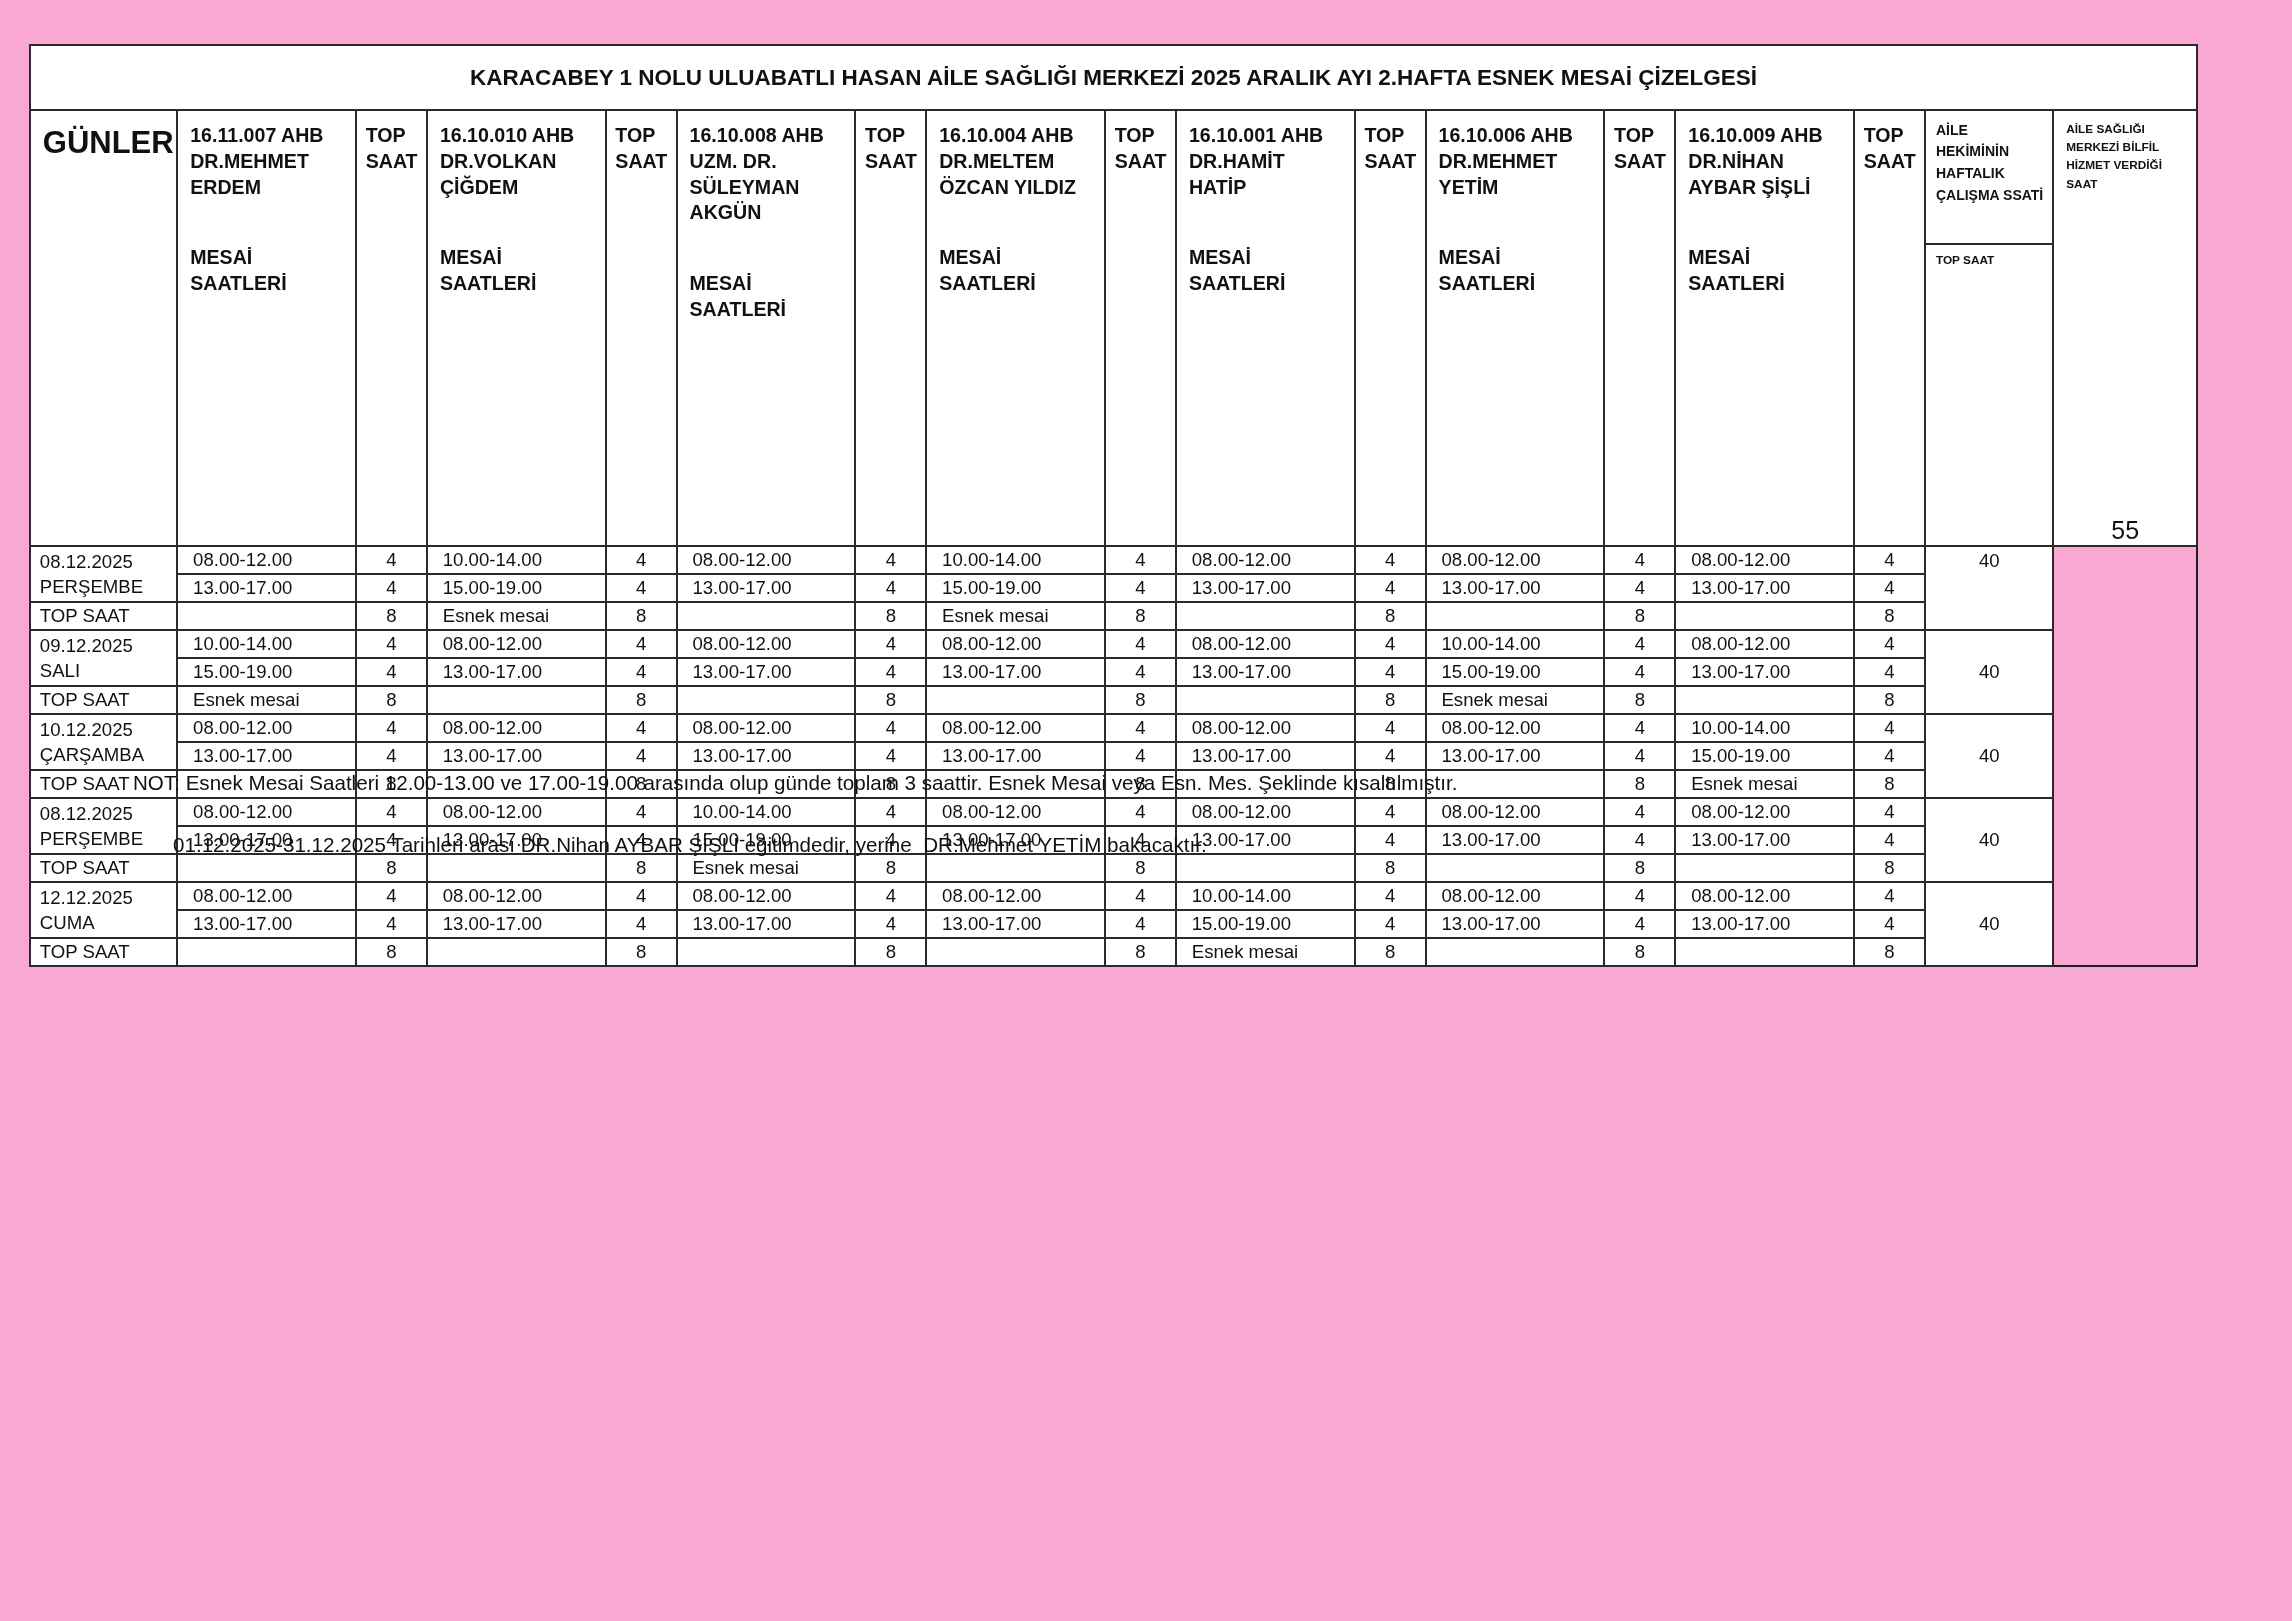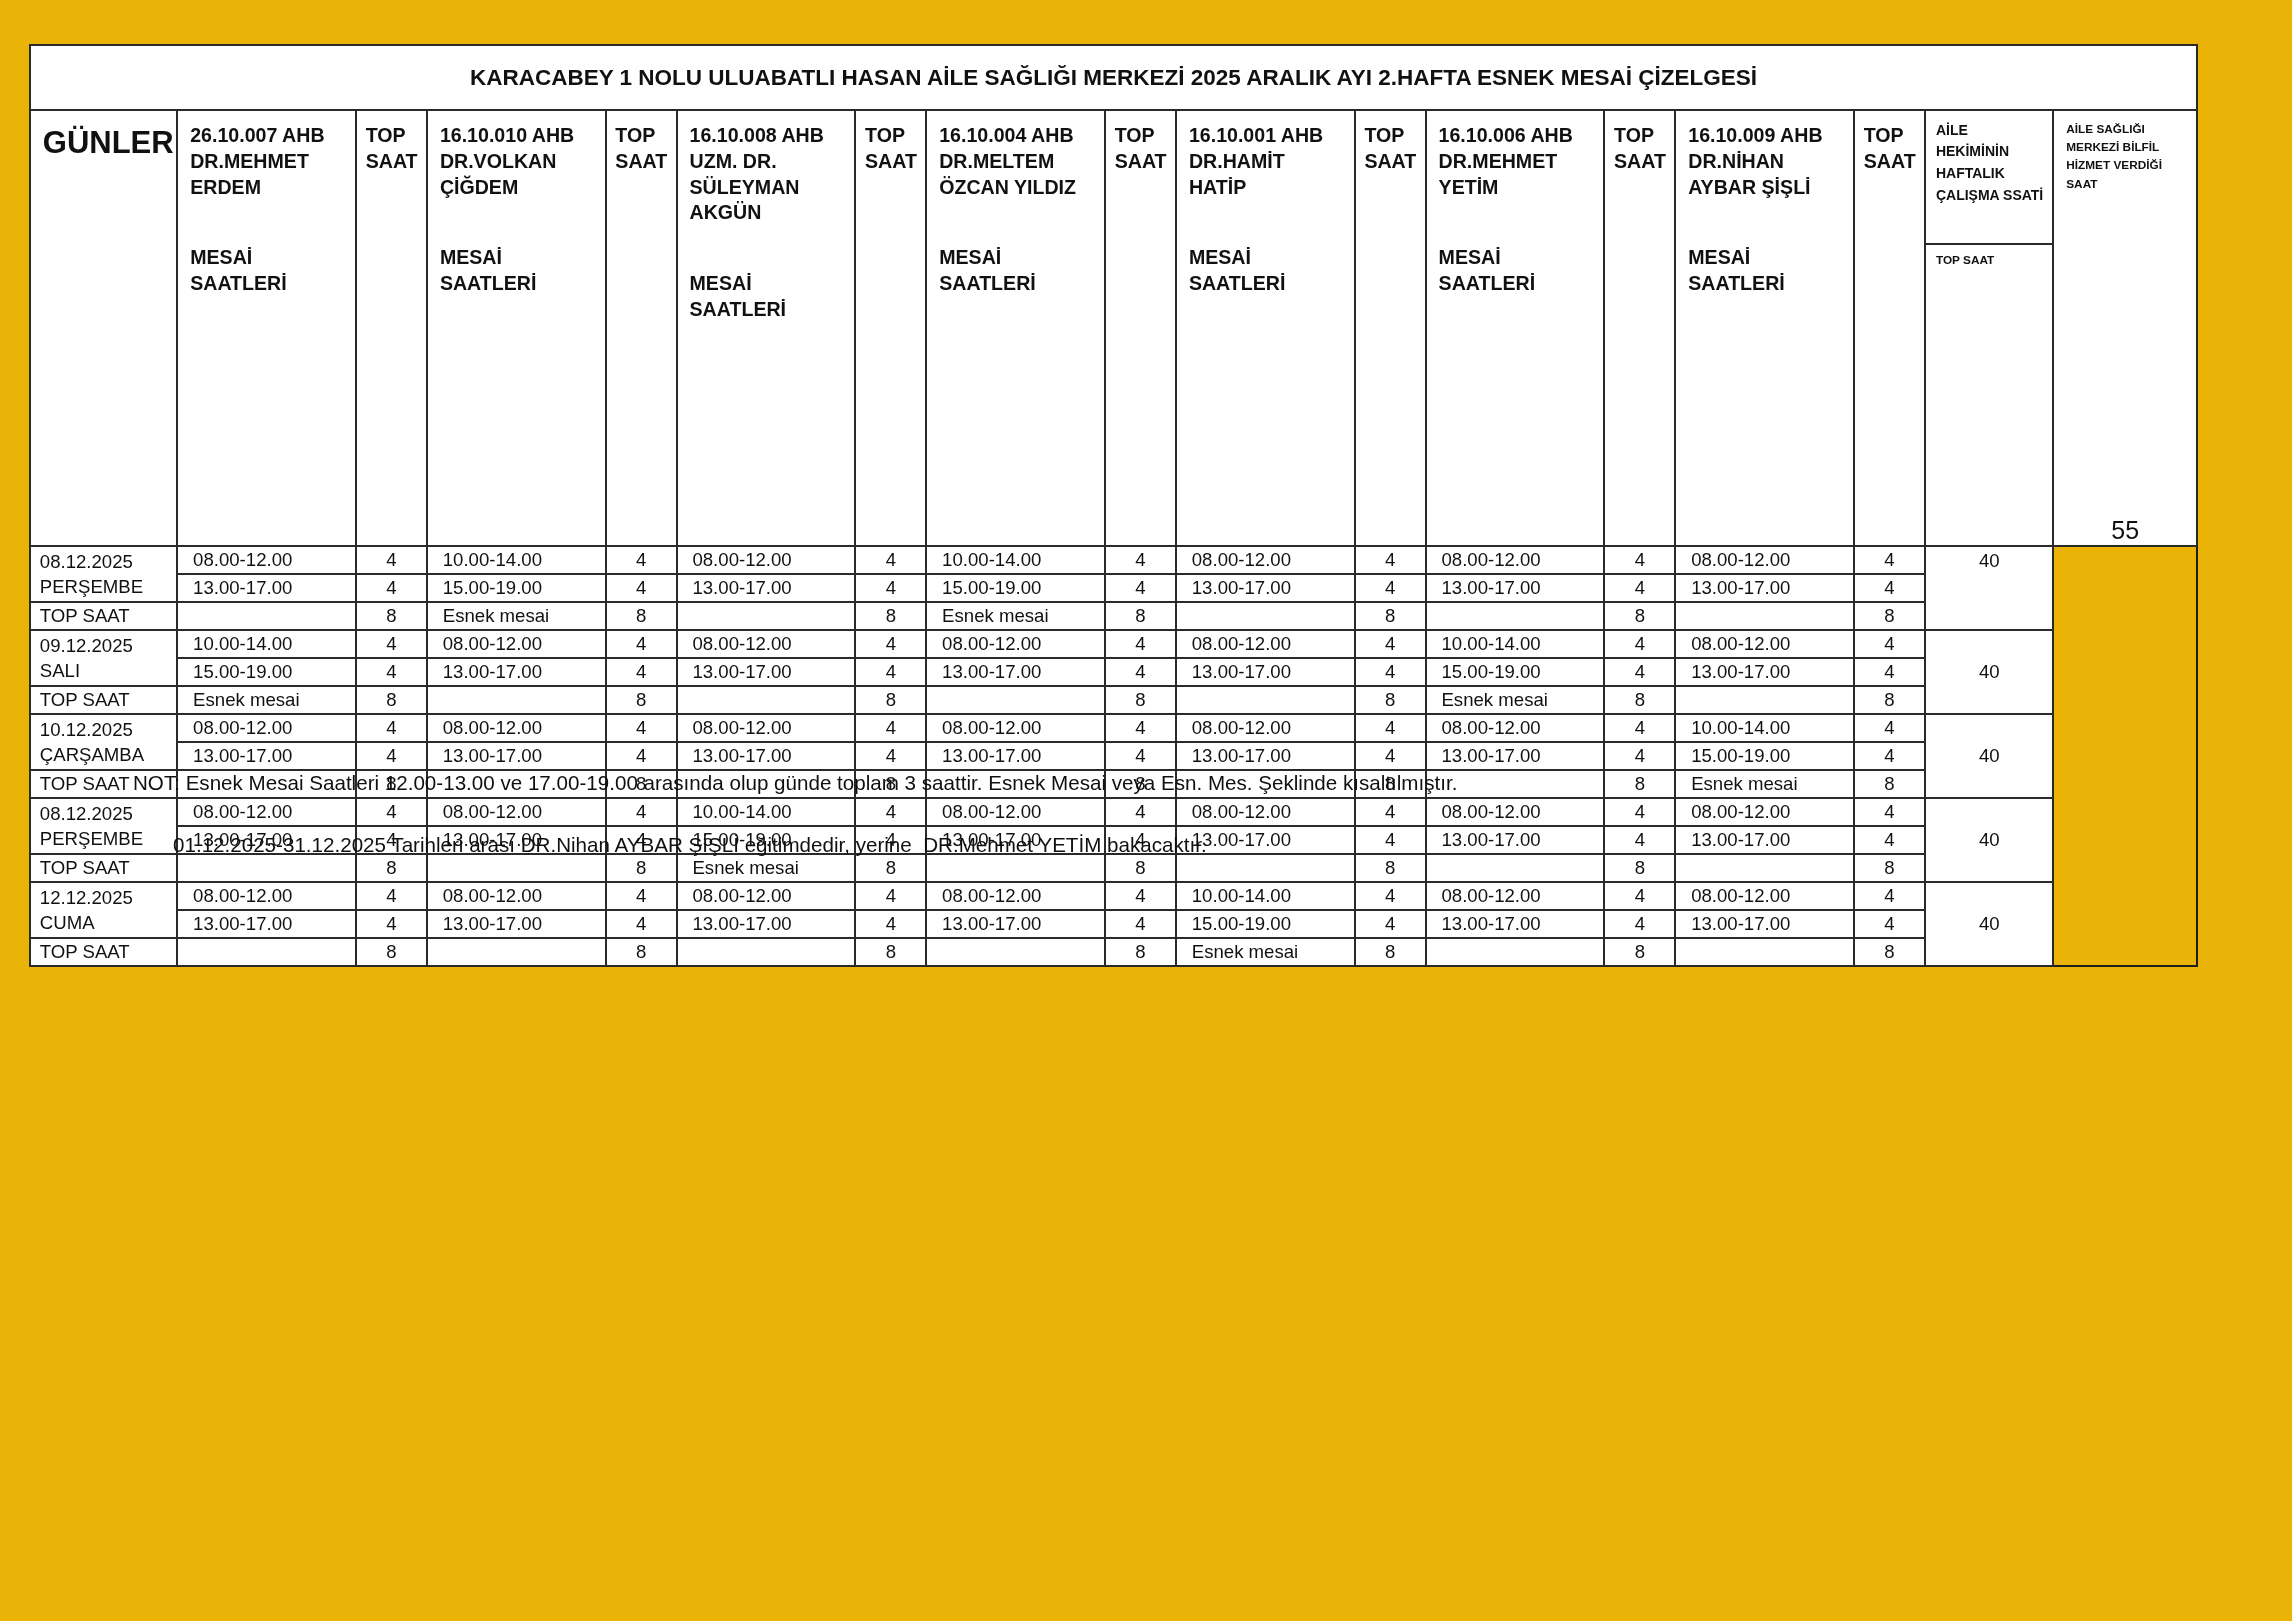--- a/index.html
+++ b/index.html
@@ -1,19 +1,19 @@
 <!DOCTYPE html>
 <html lang="tr"><head>
 <meta charset="utf-8">
 <style>
   html,body{margin:0;padding:0;background:#ffffff;}
   .page{
     position:relative;
     width:2293px;height:1621px;
-    background:#eab308;
+    background:#f9a8d4;
     font-family:"Liberation Sans", sans-serif;
     color:#111;
     overflow:hidden;
   }
   table.tbl{
     position:absolute;left:29px;top:44px;
     width:2169px;
     border-collapse:collapse;
     table-layout:fixed;
     border:2.9px solid #1f1f1f;
@@ -82,21 +82,21 @@
       <col style="width:143px">
     </colgroup>
     <thead>
       <tr>
         <td class="title" colspan="17">KARACABEY 1 NOLU ULUABATLI HASAN AİLE SAĞLIĞI MERKEZİ 2025 ARALIK AYI 2.HAFTA ESNEK MESAİ ÇİZELGESİ</td>
       </tr>
       <tr class="hdr">
         <th class="gunler">GÜNLER</th>
 
         <th class="doc">
-          <div>26.10.007 AHB</div>
+          <div>16.11.007 AHB</div>
           <div>DR.MEHMET ERDEM</div>
           <div class="mesai">MESAİ SAATLERİ</div>
         </th>
         <th class="topth">TOP SAAT</th>
 
         <th class="doc">
           <div>16.10.010 AHB</div>
           <div>DR.VOLKAN ÇİĞDEM</div>
           <div class="mesai">MESAİ SAATLERİ</div>
         </th>

